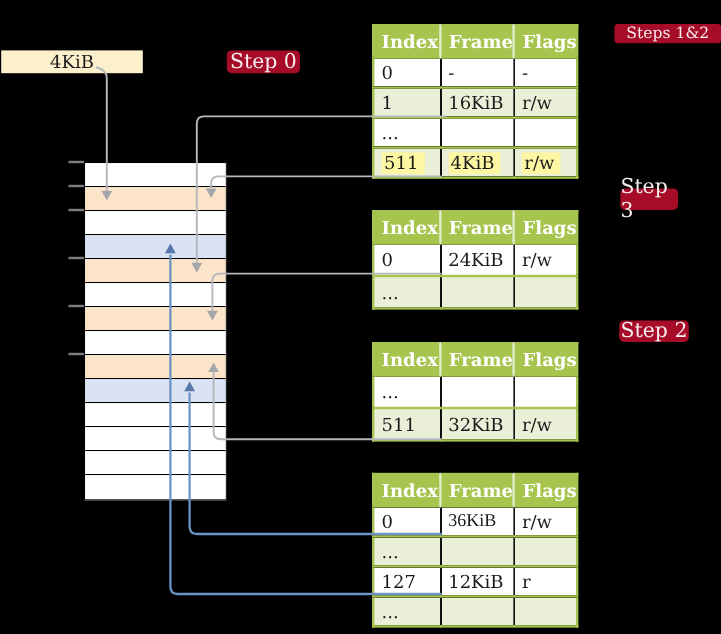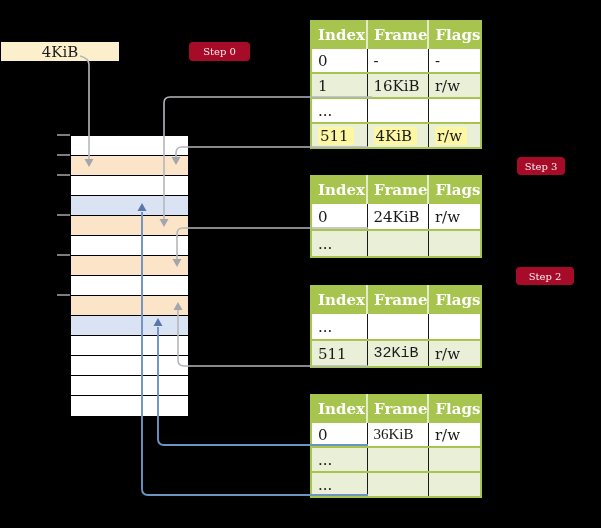--- a/index.html
+++ b/index.html
@@ -14,21 +14,21 @@
   }
   
   .frame-box{
     position:absolute;left:1px;top:42px;width:118px;height:19px;
     background:var(--cream);color:var(--ink);font-size:15px;
     display:flex;align-items:center;justify-content:center;
   }
   
   .badge{
     position:absolute;background:var(--red);color:#f7eef0;border-radius:4px;
-    display:flex;align-items:center;justify-content:center;font-size:10px;
+    display:flex;align-items:center;justify-content:center;font-size:17px;
   }
   #badge-step0{left:189px;top:42px;width:61px;height:19px;}
   #badge-steps12{left:512px;top:20px;width:89px;height:16px;font-size:13px;border-radius:3px;}
   #badge-step3{left:517px;top:157px;width:48px;height:18px;}
   #badge-step4{left:516px;top:267px;width:58px;height:18px;}
   
   .memory{
     position:absolute;left:70px;top:135px;width:117px;
     border:1.5px solid #000;background:#fff;
   }
@@ -63,20 +63,21 @@
   .head-blue{fill:#5878ac;stroke:none;}
 </style>
 </head>
 <body>
 
 <div class="stage">
 
   <div class="frame-box">4KiB</div>
 
   <div class="badge" id="badge-step0">Step 0</div>
+  <div class="badge" id="badge-steps12">Steps 1&amp;2</div>
   <div class="badge" id="badge-step3">Step 3</div>
   <div class="badge" id="badge-step4">Step 2</div>
 
   <div class="memory" id="memory">
       <div class="mrow white"></div>
       <div class="mrow peach"></div>
       <div class="mrow white"></div>
       <div class="mrow blue"></div>
       <div class="mrow peach"></div>
       <div class="mrow white"></div>
@@ -164,21 +165,21 @@
           </tr>
         </thead>
         <tbody>
           <tr>
             <td class="c0" style="height: 27px;">...</td>
             <td class="c1" style="height: 27px;"></td>
             <td class="c2" style="height: 27px;"></td>
           </tr>
           <tr class="shaded">
             <td class="c0" style="height: 27px;">511</td>
-            <td class="c1" style="height: 27px; font-family: Liberation Mono, monospace;">32KiB</td>
+            <td class="c1" style="height: 27px;">32KiB</td>
             <td class="c2" style="height: 27px;">r/w</td>
           </tr>
         </tbody>
       </table>
     </div>
   <div class="ptable" id="ptable-3" style="top:394px;">
       <table>
         <thead>
           <tr>
             <th class="c0">Index</th>
@@ -189,20 +190,25 @@
         <tbody>
           <tr>
             <td class="c0" style="height: 25px;">0</td>
             <td class="c1" style="height: 25px; font-family: Liberation Serif, serif;">36KiB</td>
             <td class="c2" style="height: 25px;">r/w</td>
           </tr>
           <tr class="shaded">
             <td class="c0" style="height: 25px;">...</td>
             <td class="c1" style="height: 25px;"></td>
             <td class="c2" style="height: 25px;"></td>
+          </tr>
+          <tr>
+            <td class="c0" style="height: 25px;">127</td>
+            <td class="c1" style="height: 25px;">12KiB</td>
+            <td class="c2" style="height: 25px;">r</td>
           </tr>
           <tr class="shaded">
             <td class="c0" style="height: 25px;">...</td>
             <td class="c1" style="height: 25px;"></td>
             <td class="c2" style="height: 25px;"></td>
           </tr>
         </tbody>
       </table>
     </div>
 

